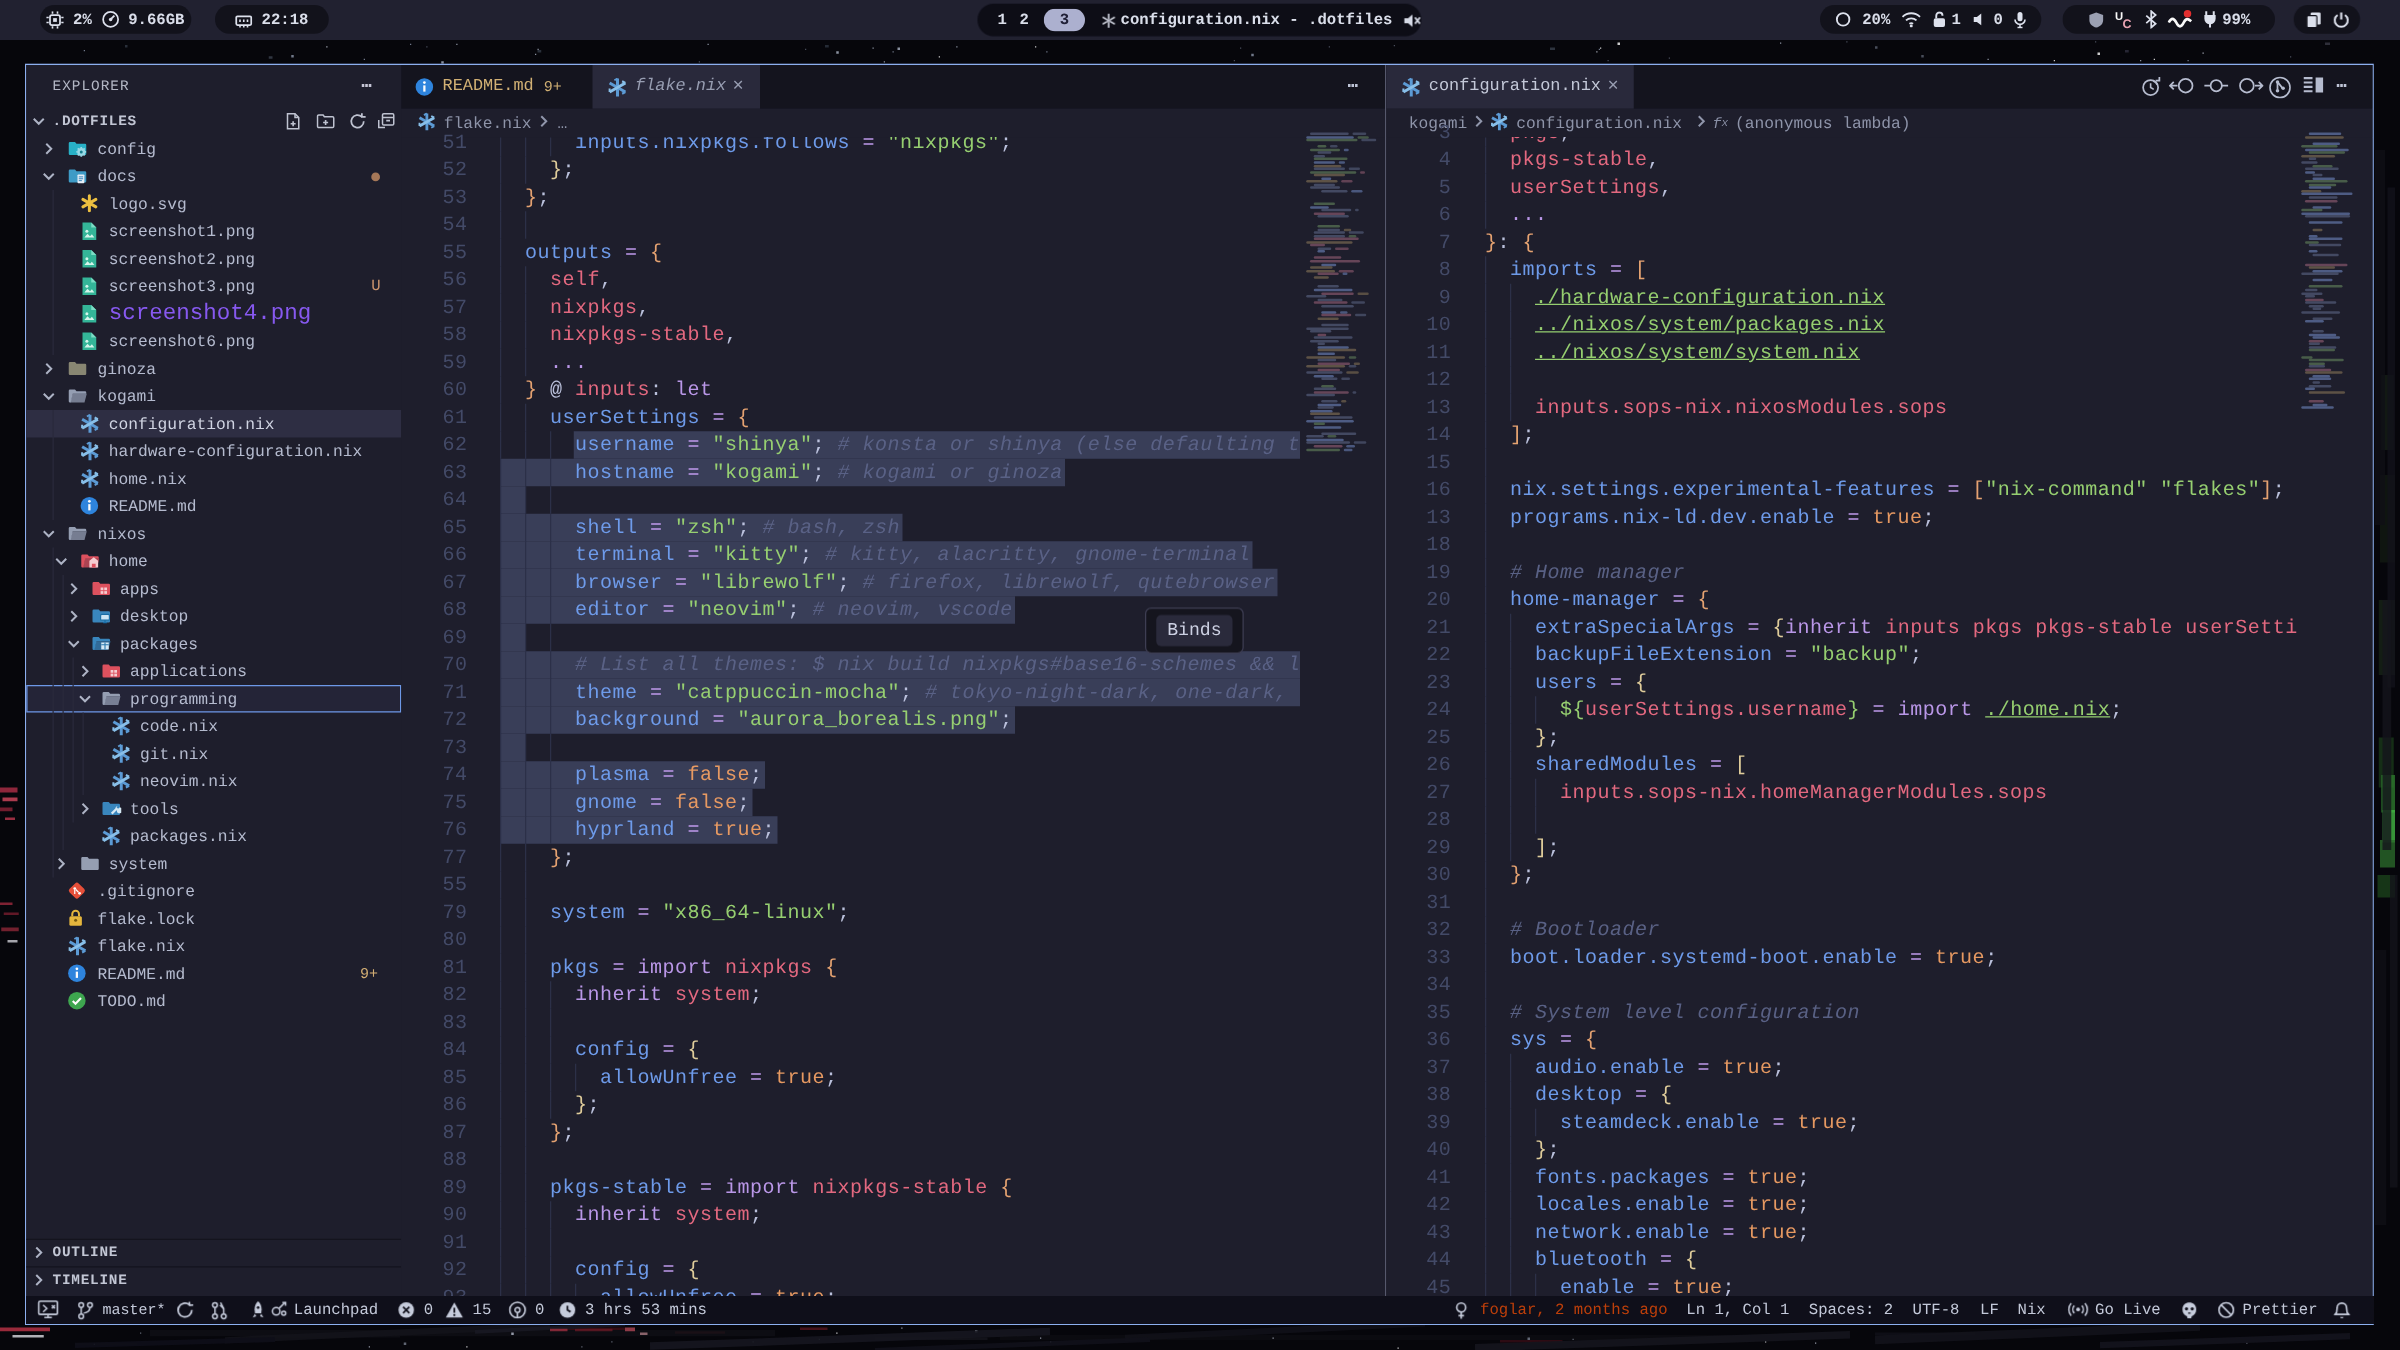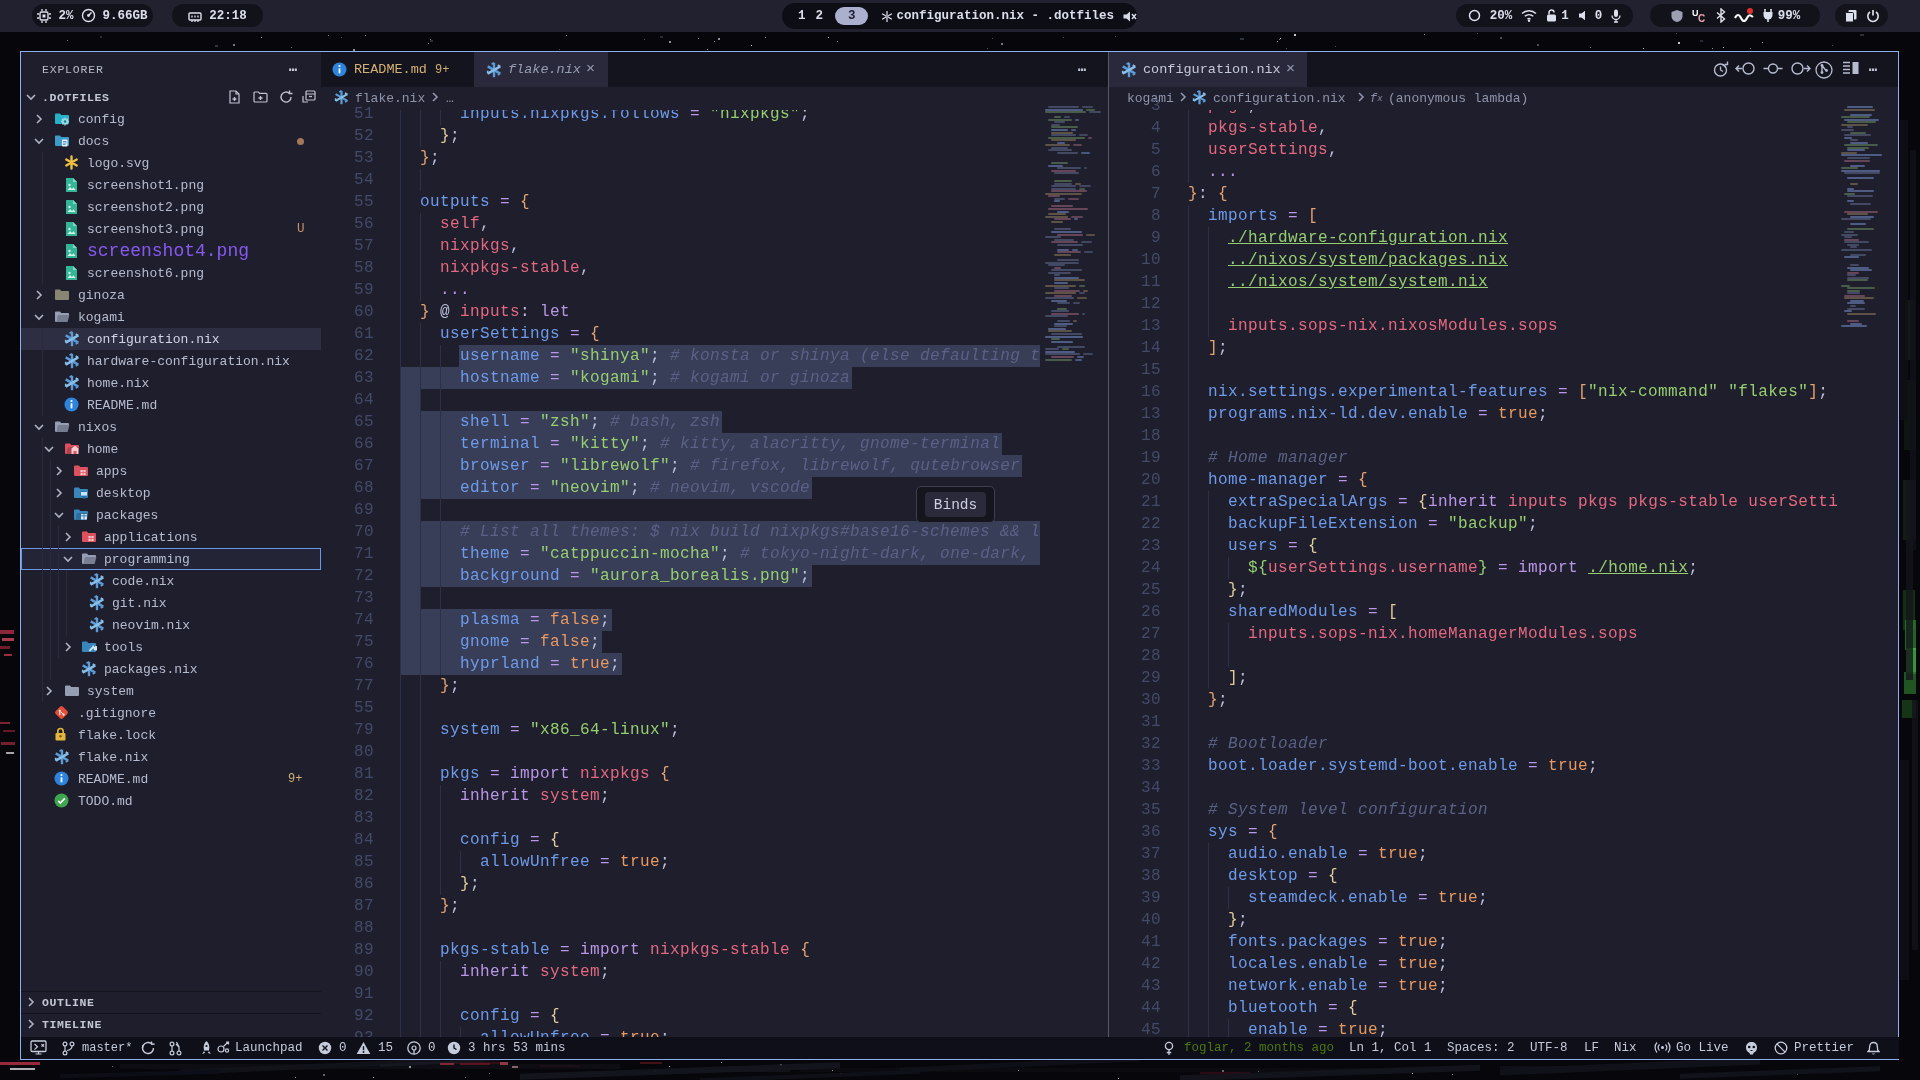--- a/index.html
+++ b/index.html
@@ -1479,21 +1479,21 @@
         <path d="M7 3.5V7l2.5 1.5" fill="none" stroke="#10101b" stroke-width="1.4"></path>
       </svg>
     </div>
     <div class="r" style="left:468px;top:1037px;height:22px;font-size:12.5px;color:#c9cfdf">3 hrs 53 mins</div>
     <div class="abs" style="left:1163px;top:1041px">
       <svg width="12" height="15" viewBox="0 0 12 15">
         <circle cx="6" cy="5" r="3.6" fill="none" stroke="#c9cfdf" stroke-width="1.3"></circle>
         <path d="M6 8.6V14M3.8 11.5h4.4" stroke="#c9cfdf" stroke-width="1.3"></path>
       </svg>
     </div>
-    <div class="r" style="left:1184px;top:1037px;height:22px;font-size:12.5px;color:#4d7c0f">foglar, 2 months ago</div>
+    <div class="r" style="left:1184px;top:1037px;height:22px;font-size:12.5px;color:#c2410c">foglar, 2 months ago</div>
     <div class="r" style="left:1349px;top:1037px;height:22px;font-size:12.5px;color:#c9cfdf">Ln 1, Col 1</div>
     <div class="r" style="left:1447px;top:1037px;height:22px;font-size:12.5px;color:#c9cfdf">Spaces: 2</div>
     <div class="r" style="left:1530px;top:1037px;height:22px;font-size:12.5px;color:#c9cfdf">UTF-8</div>
     <div class="r" style="left:1584px;top:1037px;height:22px;font-size:12.5px;color:#c9cfdf">LF</div>
     <div class="r" style="left:1614px;top:1037px;height:22px;font-size:12.5px;color:#c9cfdf">Nix</div>
     <div class="abs" style="left:1654px;top:1041px">
       <svg width="17" height="13" viewBox="0 0 17 13">
         <circle cx="8.5" cy="6.5" r="1.5" fill="#c9cfdf"></circle>
         <path d="M5.5 3.5a4.4 4.4 0 0 0 0 6M11.5 3.5a4.4 4.4 0 0 1 0 6" fill="none" stroke="#c9cfdf" stroke-width="1.2"></path>
         <path d="M3 1.5a7.5 7.5 0 0 0 0 10M14 1.5a7.5 7.5 0 0 1 0 10" fill="none" stroke="#c9cfdf" stroke-width="1.2"></path>

